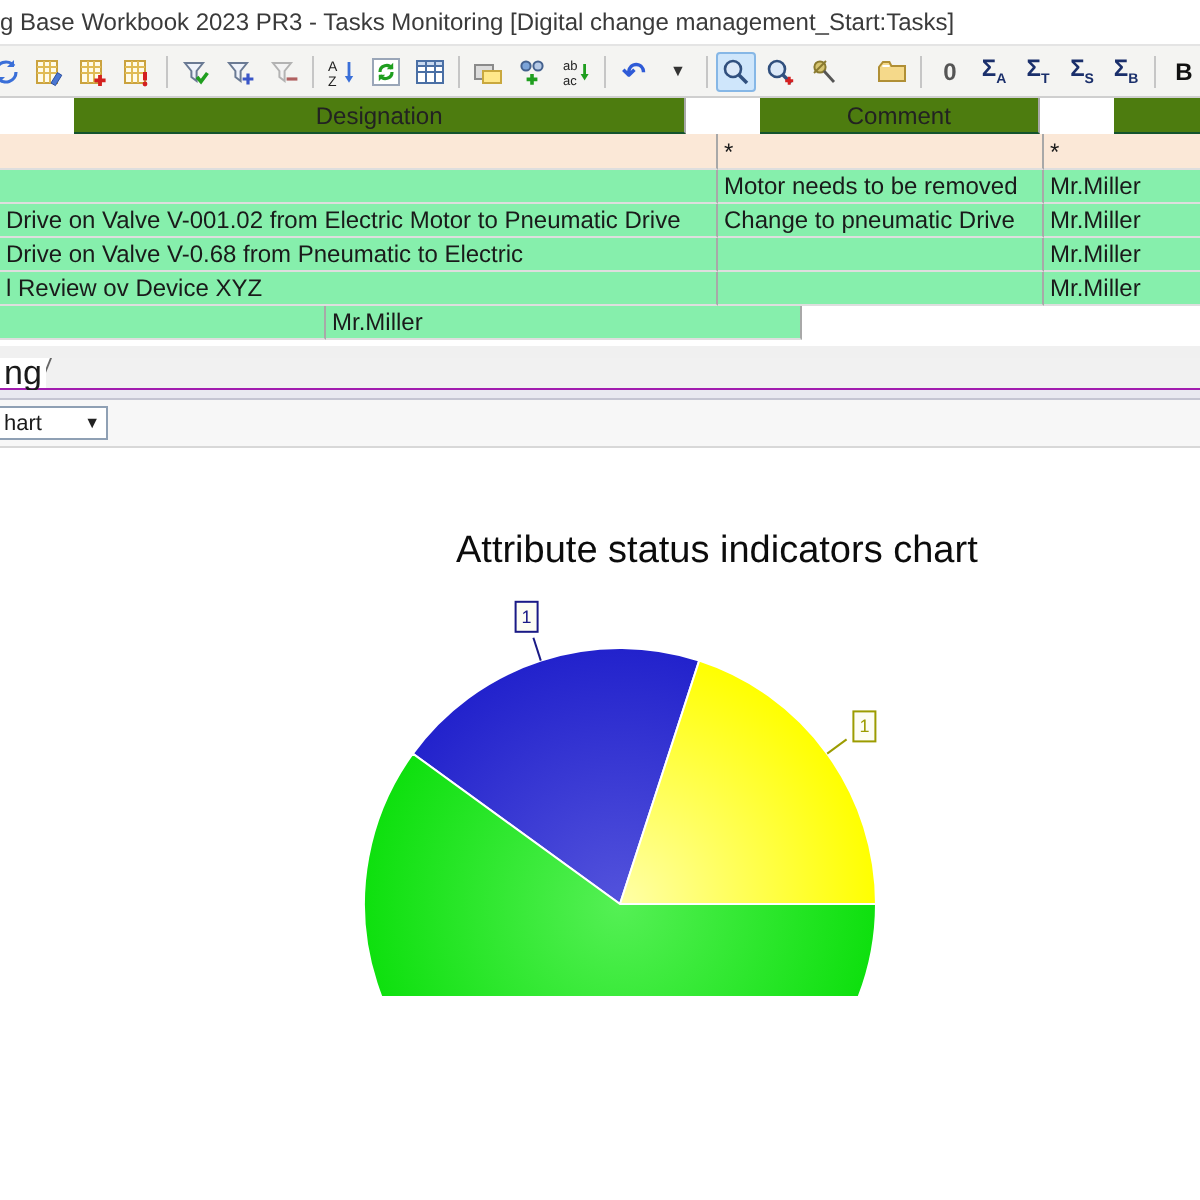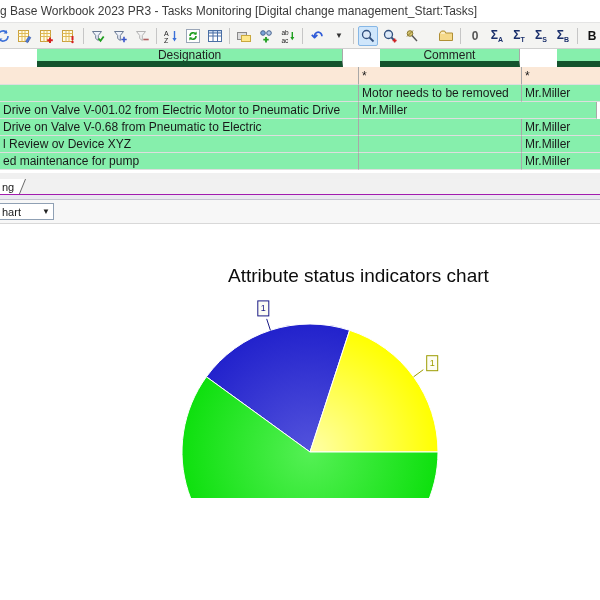--- a/index.html
+++ b/index.html
@@ -18,29 +18,29 @@
   .tb-sep{width:1px;height:16px;background:#c6c6c6;margin:0 3px;flex:0 0 auto;}
   .tb-gap{width:12px;flex:0 0 auto;}
   .tb-txt{font-size:12px;font-weight:bold;color:#111;}
   .tb-txt sub{font-size:7px;}
   
   #grid{position:absolute;left:0;top:49px;width:600px;height:124px;overflow:hidden;
         background:#fff;font-size:12px;}
   .g-row{display:flex;width:760px;}
   .g-cell{box-sizing:border-box;border-right:1px solid #a8a8a8;border-bottom:1px solid #dedede;
           padding:0 3px;white-space:nowrap;overflow:hidden;display:flex;align-items:center;}
-  .g-head .g-cell{height:18px;background:#86efac;border-bottom:6px solid #14532d;
+  .g-head .g-cell{height:18px;background:#4d7c0f;border-bottom:1px solid #14532d;
                   justify-content:center;color:#222;margin-left:37px;}
   .g-filter .g-cell{height:18px;background:#fbe8d7;}
   .g-data .g-cell{height:17px;background:#86efac;}
   .c0{width:359px;} .c1{width:163px;} .c2{width:238px;}
   
   #gray1{position:absolute;left:0;top:173px;width:600px;height:6px;background:#f0f0f0;}
   #tabstrip-top{position:absolute;left:0;top:179px;width:600px;height:15px;background:#f1f1f1;
-                border-bottom:6px solid #a21caf;font-size:11px;}
+                border-bottom:6px solid #a21caf;font-size:17px;}
   #tabstrip-top .tab{position:absolute;left:0;top:0;height:15px;padding:0 2px;background:#fff;
                 display:flex;align-items:center;}
   #tabstrip-top .tab-edge{position:absolute;left:15px;top:0;height:15px;width:10px;background:#fff;
                 border-right:1px solid #666;transform:skewX(-22deg);transform-origin:top left;}
   #groove{position:absolute;left:0;top:195px;width:600px;height:4px;background:#e9e9f0;
           border-bottom:1px solid #c5c5d2;}
   
   #chart-toolbar{position:absolute;left:0;top:200px;width:600px;height:23px;background:#f7f7f7;
                  border-bottom:1px solid #d8d8d8;}
   #chart-combo{position:absolute;left:-4px;top:3px;width:58px;height:17px;background:#fff;
@@ -238,34 +238,34 @@
           <div class="g-cell c1">*</div>
           <div class="g-cell c2">*</div>
         </div>
         <div class="g-row g-data">
           <div class="g-cell c0"></div>
           <div class="g-cell c1">Motor needs to be removed</div>
           <div class="g-cell c2">Mr.Miller</div>
         </div>
         <div class="g-row g-data">
           <div class="g-cell c0">Drive on Valve V-001.02 from Electric Motor to Pneumatic Drive</div>
+          <div class="g-cell c1">Change to pneumatic Drive</div>
           <div class="g-cell c2">Mr.Miller</div>
         </div>
         <div class="g-row g-data">
           <div class="g-cell c0">Drive on Valve V-0.68 from Pneumatic to Electric</div>
           <div class="g-cell c1"></div>
           <div class="g-cell c2">Mr.Miller</div>
         </div>
         <div class="g-row g-data">
           <div class="g-cell c0">l Review ov Device XYZ</div>
           <div class="g-cell c1"></div>
           <div class="g-cell c2">Mr.Miller</div>
         </div>
         <div class="g-row g-data">
-          <div class="g-cell c0">ed maintenance for pump</div>
           <div class="g-cell c1"></div>
           <div class="g-cell c2">Mr.Miller</div>
         </div>
       </div>
   </div>
 
   <div id="gray1"></div>
 
   <div id="tabstrip-top">
     <div class="tab-edge"></div>

